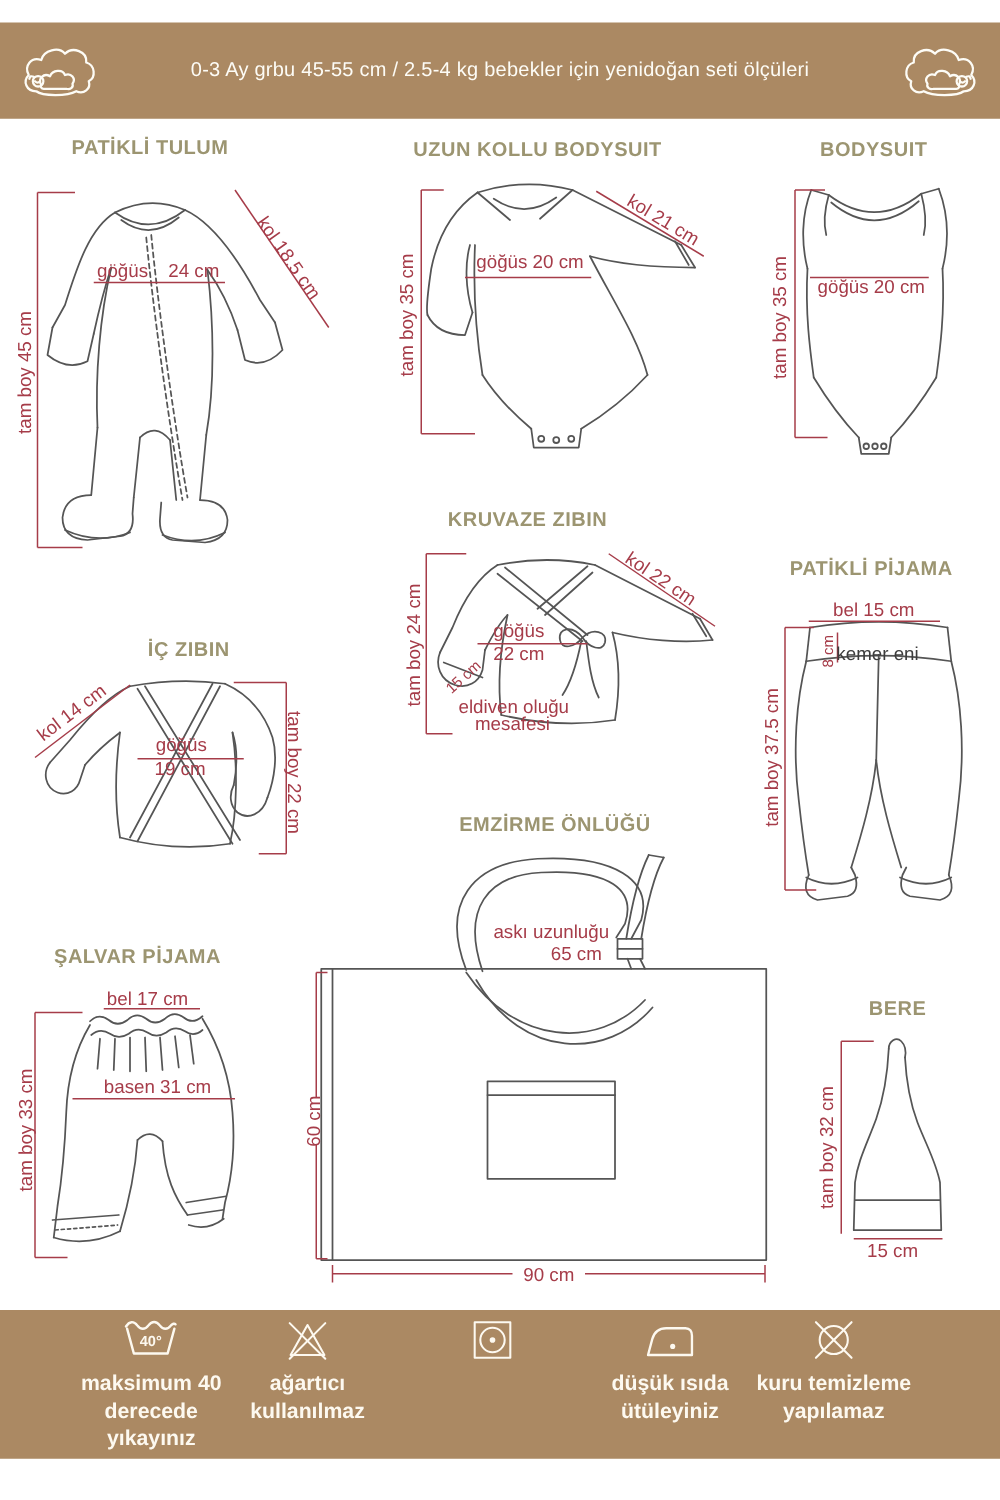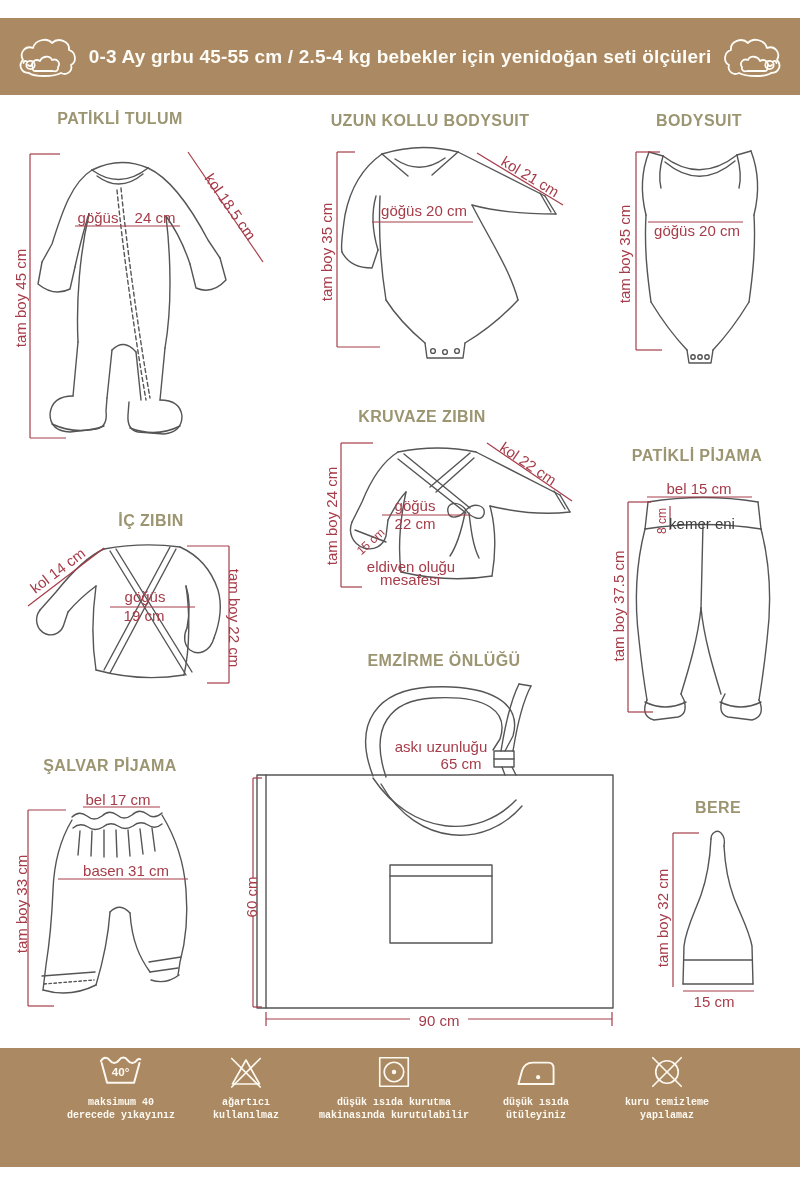--- a/index.html
+++ b/index.html
@@ -1,40 +1,40 @@
 <!DOCTYPE html>
 <html><head>
 <meta charset="utf-8">
 <style>
   html,body{margin:0;padding:0;background:#e9e9e9;}
   .page{position:relative;width:800px;height:1200px;background:#ffffff;overflow:hidden;
         font-family:"Liberation Sans","DejaVu Sans",sans-serif;}
   .band{position:absolute;left:0;width:800px;background:#ab8963;}
   .hdr{top:18px;height:77px;display:flex;align-items:center;justify-content:center;}
-  .hdr-title{color:#fdfcf6;font-size:19px;font-weight:bold;letter-spacing:.2px;white-space:nowrap;}
+  .hdr-title{color:#fdfcf6;font-size:16px;font-weight:normal;letter-spacing:.2px;white-space:nowrap;}
   .hdr-icon{position:absolute;top:14px;width:64px;height:52px;}
   .hdr-icon.left{left:16px;}
   .hdr-icon.right{right:16px;transform:scaleX(-1);}
   .lbl{position:absolute;transform:translate(-50%,-50%);white-space:nowrap;
        font-size:15px;color:#a63c49;line-height:1.1;}
   .ttl{position:absolute;transform:translate(-50%,-50%);white-space:nowrap;
        font-size:16px;font-weight:bold;color:#9c9571;letter-spacing:.4px;}
   .rot55{transform:translate(-50%,-50%) rotate(55deg);}
   .rot34{transform:translate(-50%,-50%) rotate(34deg);}
   .rot31{transform:translate(-50%,-50%) rotate(31deg);}
   .rotm37{transform:translate(-50%,-50%) rotate(-37deg);}
   .rotm42{transform:translate(-50%,-50%) rotate(-42deg);font-size:12px;}
   .rotm90{transform:translate(-50%,-50%) rotate(-90deg);}
   .rot90{transform:translate(-50%,-50%) rotate(90deg);}
   .dark{color:#3c3c3c;}
   .small{font-size:12px;}
   .art{position:absolute;left:0;top:0;pointer-events:none;}
   .care{top:1048px;height:119px;}
   .care-item{position:absolute;top:6px;display:flex;flex-direction:column;align-items:center;}
-  .care-label{margin-top:6px;color:#fdf9f0;font-size:10px;font-weight:bold;text-align:center;line-height:1.3;font-family:Liberation Mono, monospace;}
+  .care-label{margin-top:6px;color:#fdf9f0;font-size:17px;font-weight:bold;text-align:center;line-height:1.3;}
   .care-svg{height:36px;}
 </style>
 </head>
 <body>
 
 <div class="page">
 
   <div class="band hdr">
     <svg class="hdr-icon left" viewBox="0 0 64 52" fill="none" stroke="#fdfcf6" stroke-width="1.8" stroke-linecap="round" stroke-linejoin="round">
       <path d="M13,41 C5,41 2,33 7,28 C3,21 9,13 17,16 C19,8 31,5 36,11 C42,5 54,9 53,18 C60,20 61,30 55,33 C57,39 51,44 45,41 C38,45 18,45 13,41 Z"></path>
@@ -358,21 +358,20 @@
           <path d="M43,6 L5,44"></path>
       </svg>
       <div class="care-label">ağartıcı kullanılmaz</div>
     </div>
     <div class="care-item" style="left:309px;width:170px;">
       <svg class="care-svg" viewBox="0 0 48 48" fill="none" stroke="#fdf9f0" stroke-width="2.2" stroke-linecap="round" stroke-linejoin="round">
         <path d="M5,5 L43,5 L43,43 L5,43 Z"></path>
           <circle cx="24" cy="24" r="13"></circle>
         <circle cx="24" cy="24" r="3" fill="#fdf9f0" stroke="none"></circle>
       </svg>
-      <div class="care-label">düşük ısıda kurutma makinasında kurutulabilir</div>
     </div>
     <div class="care-item" style="left:480px;width:112px;">
       <svg class="care-svg" viewBox="0 0 48 42" fill="none" stroke="#fdf9f0" stroke-width="2.2" stroke-linecap="round" stroke-linejoin="round">
         <path d="M4,35 L8,20 C10,13 14,10 21,10 L39,10 C43,10 45,13 45,17 L45,35 Z"></path>
         <circle cx="27" cy="27" r="2.4" fill="#fdf9f0" stroke="none"></circle>
       </svg>
       <div class="care-label">düşük ısıda ütüleyiniz</div>
     </div>
     <div class="care-item" style="left:599px;width:136px;">
       <svg class="care-svg" viewBox="0 0 48 48" fill="none" stroke="#fdf9f0" stroke-width="2.2" stroke-linecap="round" stroke-linejoin="round">

